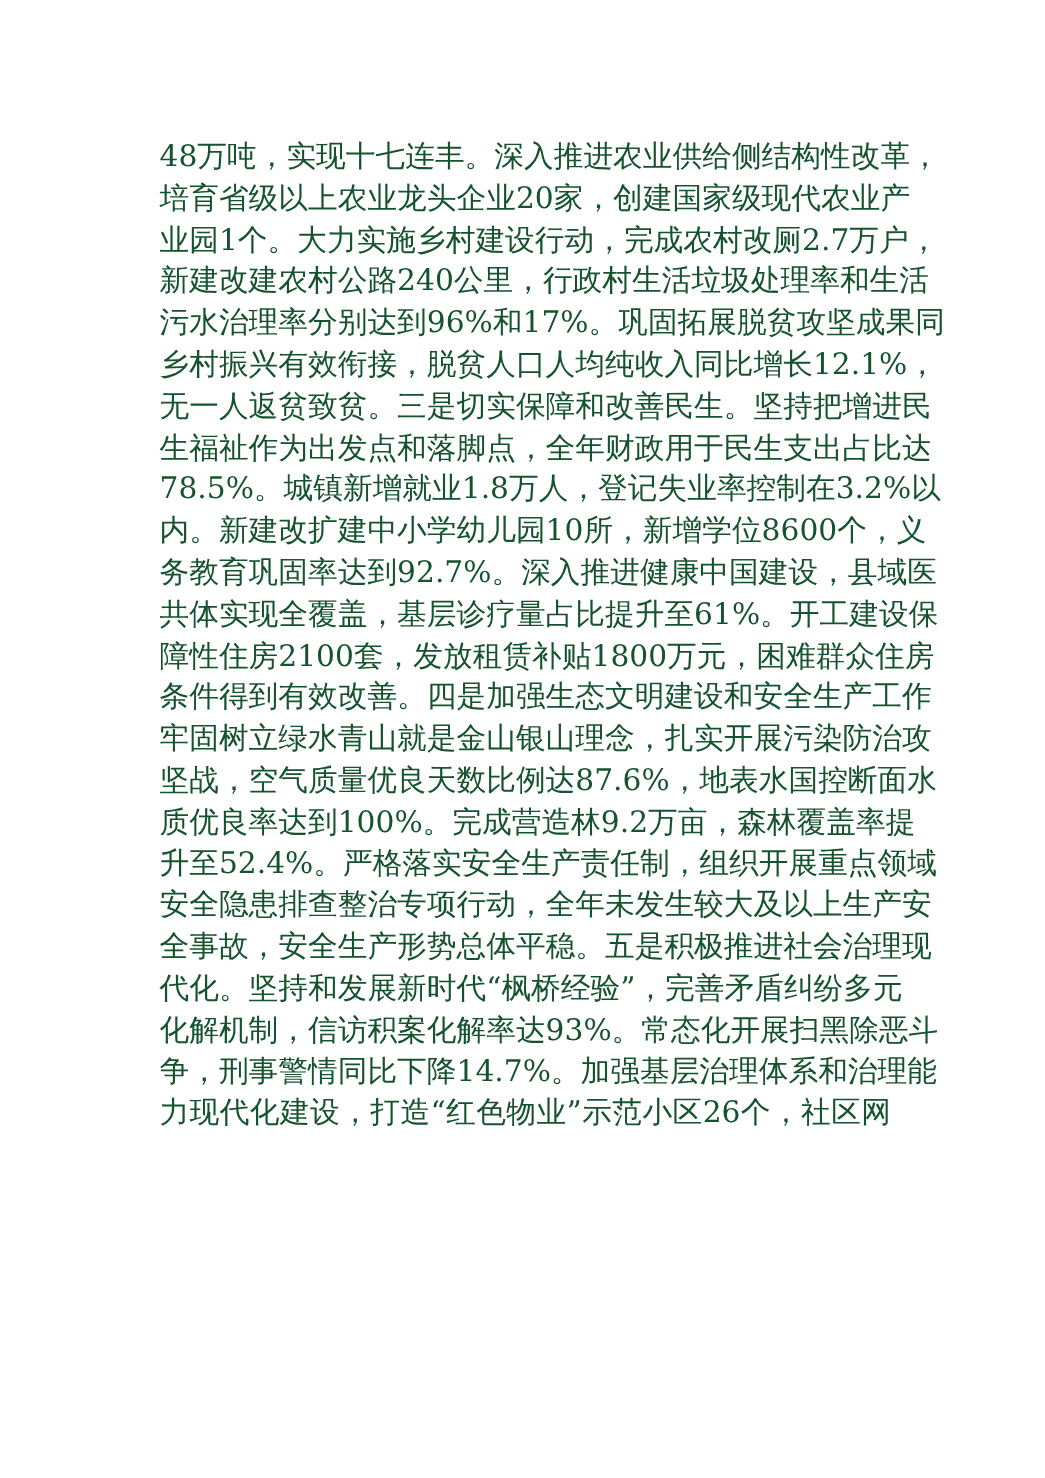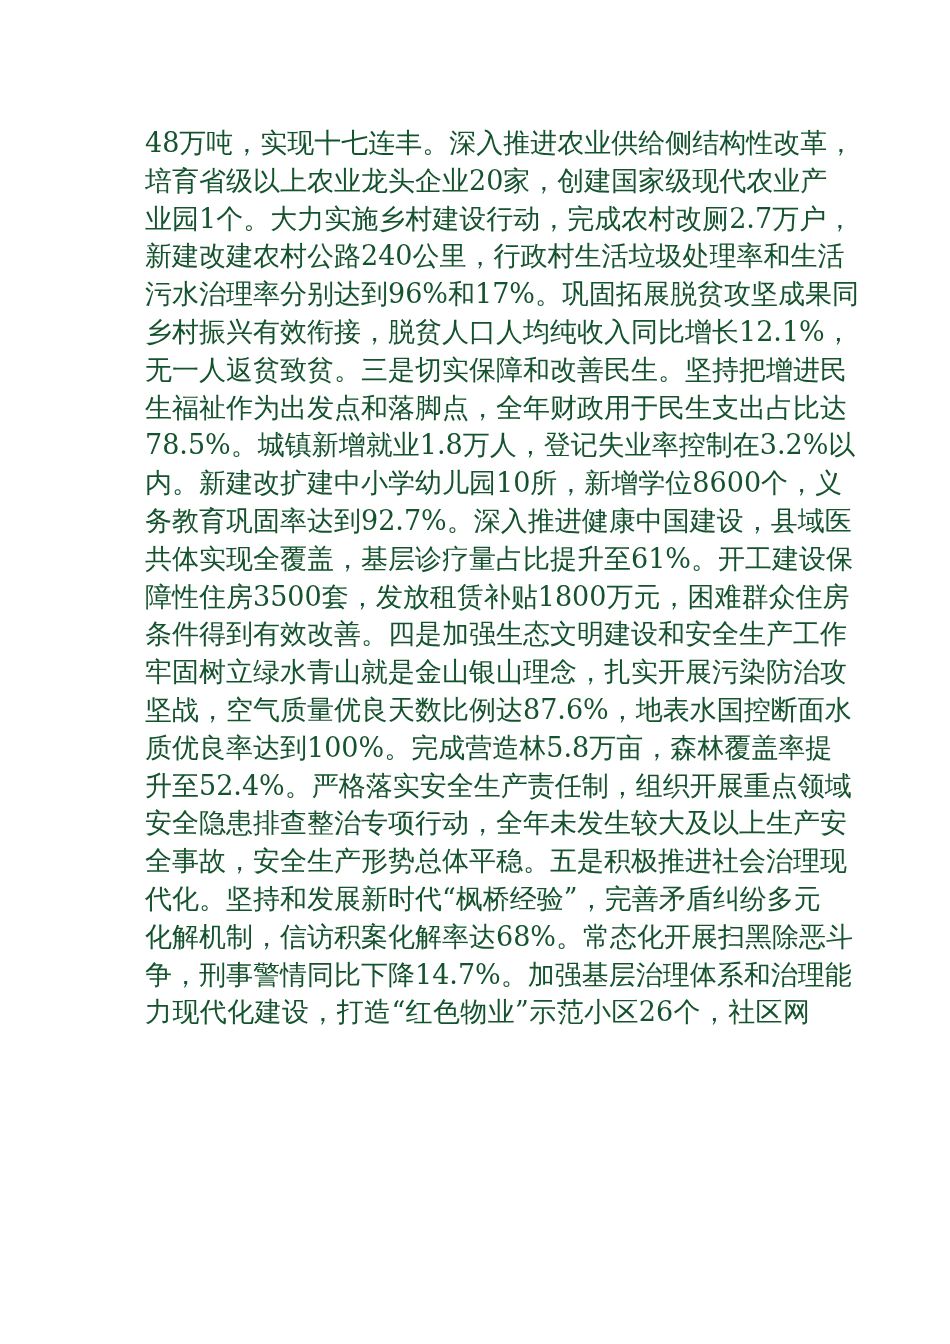--- a/index.html
+++ b/index.html
@@ -346,21 +346,21 @@
         <span class="ch">工</span>
         <span class="ch">建</span>
         <span class="ch">设</span>
         <span class="ch">保</span>
       </div>
       <div class="line">
         <span class="ch">障</span>
         <span class="ch">性</span>
         <span class="ch">住</span>
         <span class="ch">房</span>
-        <span class="ch">3500</span>
+        <span class="ch">2100</span>
         <span class="ch">套</span>
         <span class="ch">，</span>
         <span class="ch">发</span>
         <span class="ch">放</span>
         <span class="ch">租</span>
         <span class="ch">赁</span>
         <span class="ch">补</span>
         <span class="ch">贴</span>
         <span class="ch">1800</span>
         <span class="ch">万</span>
@@ -462,21 +462,21 @@
         <span class="ch">率</span>
         <span class="ch">达</span>
         <span class="ch">到</span>
         <span class="ch">100%</span>
         <span class="ch">。</span>
         <span class="ch">完</span>
         <span class="ch">成</span>
         <span class="ch">营</span>
         <span class="ch">造</span>
         <span class="ch">林</span>
-        <span class="ch">5.8</span>
+        <span class="ch">9.2</span>
         <span class="ch">万</span>
         <span class="ch">亩</span>
         <span class="ch">，</span>
         <span class="ch">森</span>
         <span class="ch">林</span>
         <span class="ch">覆</span>
         <span class="ch">盖</span>
         <span class="ch">率</span>
         <span class="ch">提</span>
       </div>
@@ -597,21 +597,21 @@
         <span class="ch">制</span>
         <span class="ch">，</span>
         <span class="ch">信</span>
         <span class="ch">访</span>
         <span class="ch">积</span>
         <span class="ch">案</span>
         <span class="ch">化</span>
         <span class="ch">解</span>
         <span class="ch">率</span>
         <span class="ch">达</span>
-        <span class="ch">68%</span>
+        <span class="ch">93%</span>
         <span class="ch">。</span>
         <span class="ch">常</span>
         <span class="ch">态</span>
         <span class="ch">化</span>
         <span class="ch">开</span>
         <span class="ch">展</span>
         <span class="ch">扫</span>
         <span class="ch">黑</span>
         <span class="ch">除</span>
         <span class="ch">恶</span>

